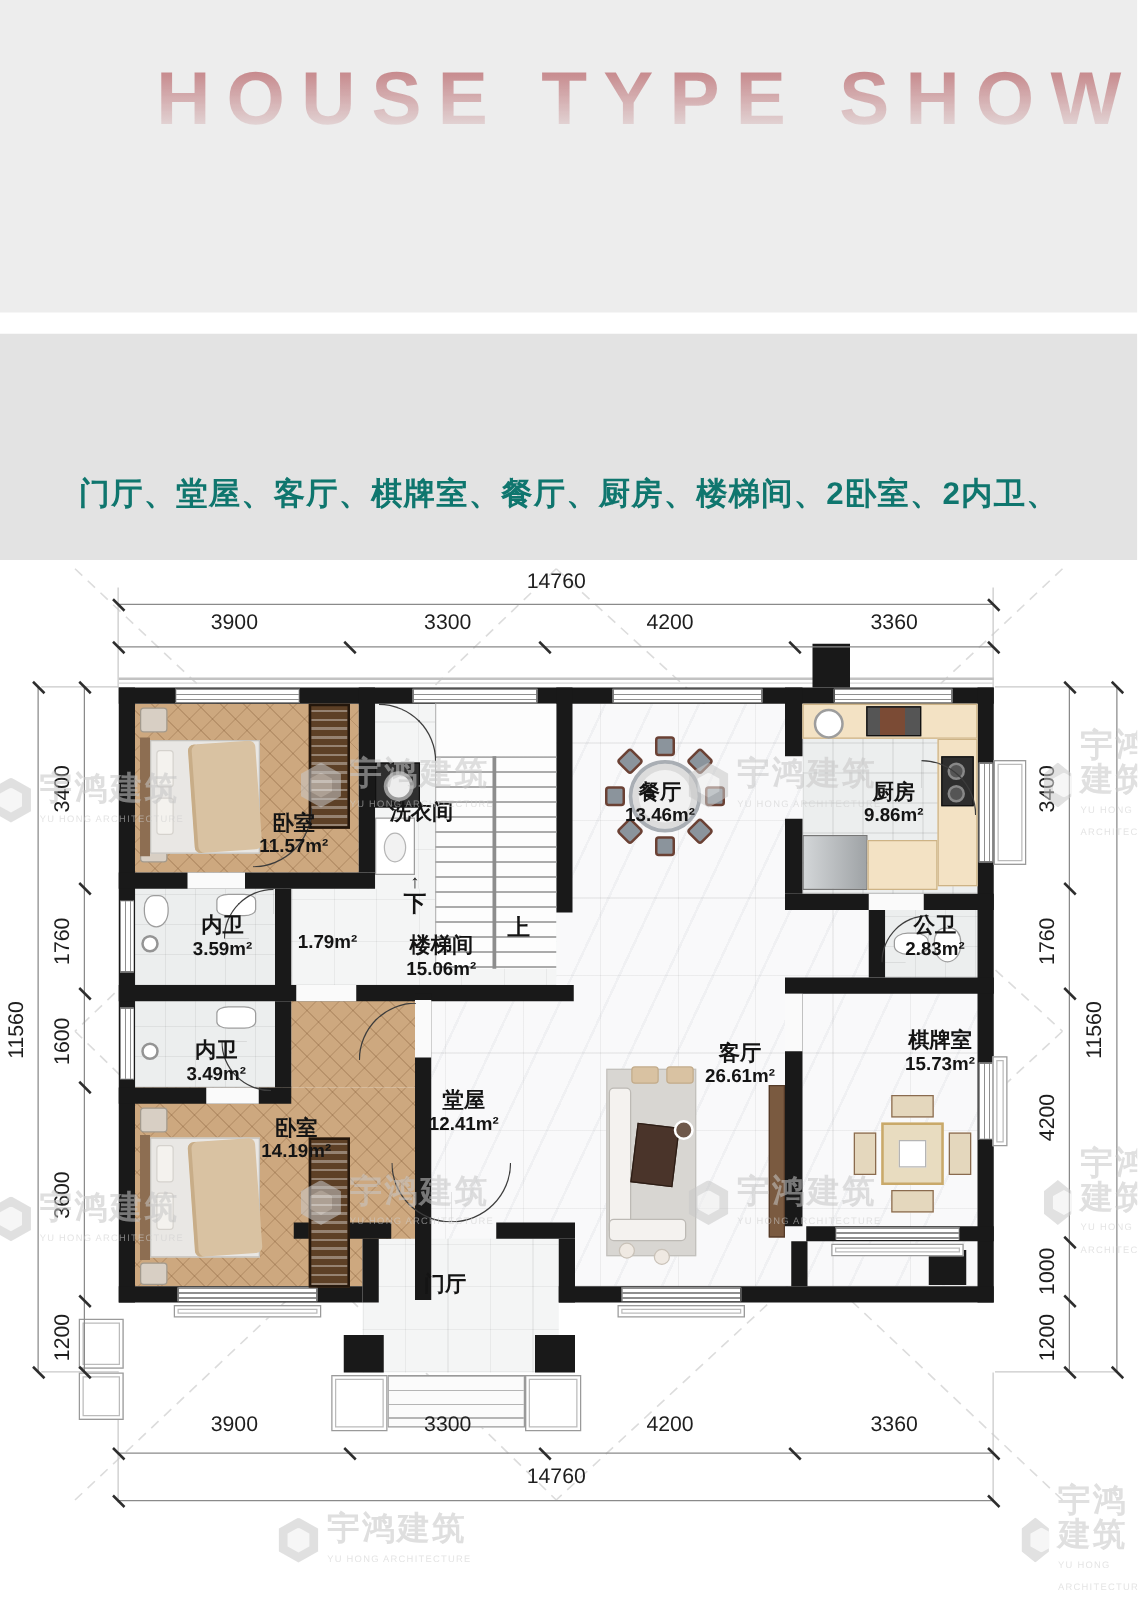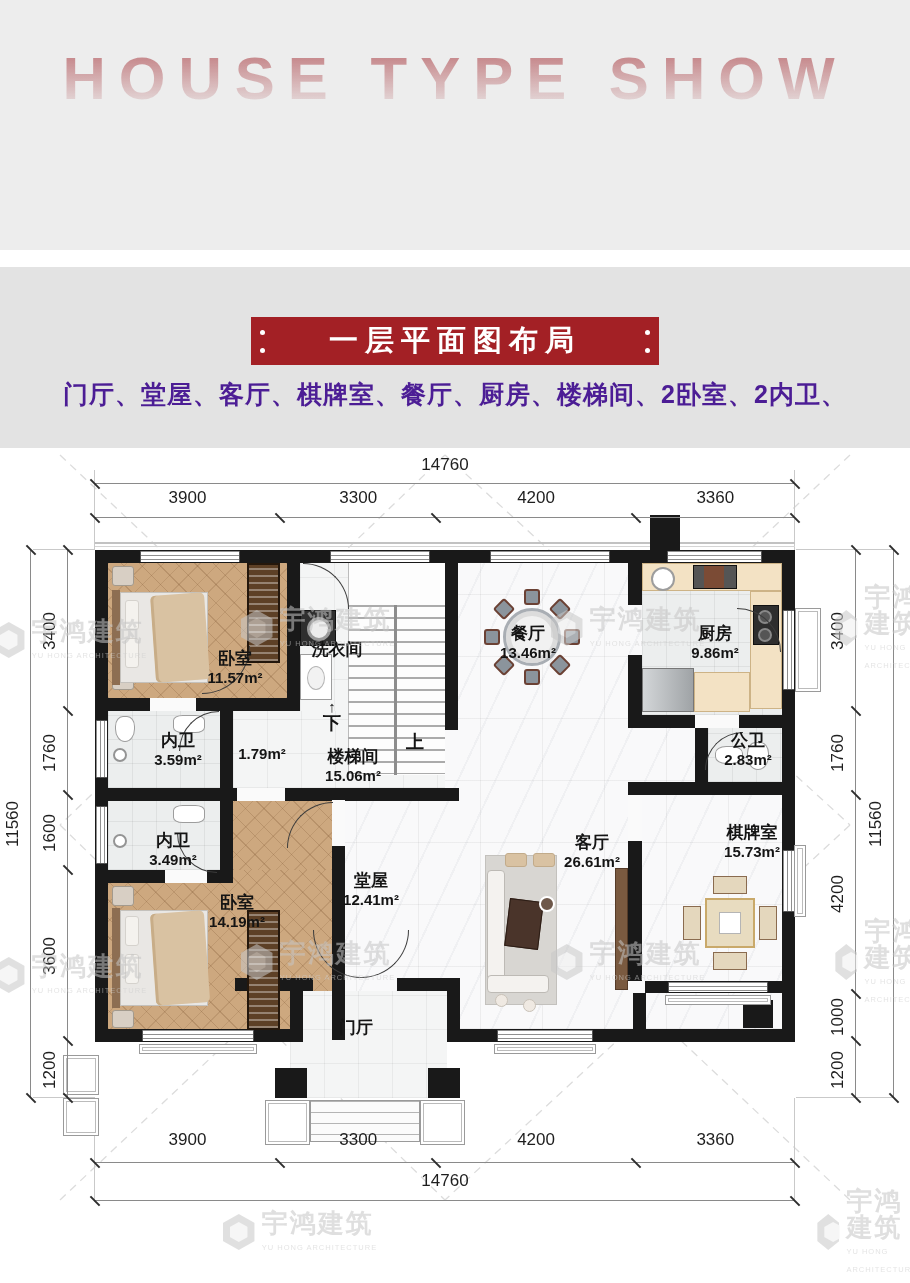--- a/index.html
+++ b/index.html
@@ -1,35 +1,35 @@
 <!DOCTYPE html>
 <html><head>
 <meta charset="utf-8">
 <style>
   html,body{margin:0;padding:0;background:#fff}
   .page{position:relative;width:910px;height:1283px;background:#fff;overflow:hidden;
         font-family:"Liberation Sans","DejaVu Sans",sans-serif;color:#141414}
   
   .band-top{position:absolute;left:0;top:0;width:100%;height:250px;background:#ededed}
   .band-mid{position:absolute;left:0;top:267px;width:100%;height:181px;background:#e3e3e3}
-  .ghost{position:absolute;left:0;top:44px;width:100%;text-align:center;font-size:60px;font-weight:800;
+  .ghost{position:absolute;left:0;top:44px;width:100%;text-align:right;font-size:60px;font-weight:800;
          letter-spacing:13px;background:linear-gradient(180deg,rgba(178,84,89,.8),rgba(205,185,185,.08));
          -webkit-background-clip:text;background-clip:text;color:transparent;white-space:nowrap}
   .main-title{position:absolute;left:0;top:74px;width:100%;text-align:center;font-size:62px;font-weight:800;
               color:#9c1b20;letter-spacing:4px;white-space:nowrap}
   .main-title .dia{font-size:24px;vertical-align:16px;padding:0 12px;font-weight:400}
   .subtitle{position:absolute;left:0;top:152px;width:100%;text-align:center;font-size:23px;font-weight:700;
             color:#a31f24;letter-spacing:3px}
   .eng{position:absolute;left:0;top:190px;width:100%;text-align:center;font-size:11.5px;font-weight:700;
        color:#bdbdbd;line-height:1.55;letter-spacing:.6px}
   
   .banner{position:absolute;left:251px;top:317px;width:408px;height:48px;background:#a32025;color:#fff;
           display:flex;align-items:center;justify-content:center;font-size:29px;font-weight:700;letter-spacing:7px}
   .banner .dot{position:absolute;width:5px;height:5px;border-radius:50%;background:#fff}
-  .desc{position:absolute;left:0;width:100%;text-align:center;font-size:25px;font-weight:800;color:#4c1d95;letter-spacing:1px}
+  .desc{position:absolute;left:0;width:100%;text-align:center;font-size:25px;font-weight:800;color:#0f766e;letter-spacing:1px}
   
   .plan{position:absolute;left:95px;top:550px;width:700px;height:645px;z-index:2}
   .plan>div{position:absolute;box-sizing:border-box}
   .wall{background:#191919}
   .floor-marble{background:#f9f9fa;background-image:
       repeating-linear-gradient(0deg,rgba(0,0,0,.05) 0 1px,transparent 1px 62px),
       repeating-linear-gradient(90deg,rgba(0,0,0,.05) 0 1px,transparent 1px 62px),
       repeating-linear-gradient(115deg,rgba(175,180,190,.12) 0 2px,transparent 2px 34px)}
   .floor-wood{background:#cda87f;background-image:
       repeating-linear-gradient(45deg,rgba(110,70,35,.22) 0 1px,transparent 1px 13px),
@@ -85,27 +85,20 @@
       <line x1="850" y1="455" x2="60" y2="1200"></line>
       <line x1="445" y1="455" x2="60" y2="825"></line>
       <line x1="445" y1="455" x2="850" y2="825"></line>
       <line x1="60" y1="825" x2="445" y2="1200"></line>
       <line x1="850" y1="825" x2="445" y2="1200"></line>
     </g>
   </svg>
 
   <div class="ghost">HOUSE TYPE SHOW</div>
 
-  <div class="banner">
-    <span class="dot" style="left:9px;top:13px"></span>
-    <span class="dot" style="left:9px;top:31px"></span>
-    <span class="dot" style="right:9px;top:13px"></span>
-    <span class="dot" style="right:9px;top:31px"></span>
-    <span>一层平面图布局</span>
-  </div>
   <div class="desc" style="top:378px">门厅、堂屋、客厅、棋牌室、餐厅、厨房、楼梯间、2卧室、2内卫、</div>
 
   <div class="plan" id="plan">
       <div class="floor-marble" style="position: absolute; left: 13px; top: 13px; width: 674px; height: 466px; box-sizing: border-box;"></div>
       <div class="floor-wood" style="position: absolute; left: 13px; top: 13px; width: 179px; height: 135px; box-sizing: border-box;"></div>
       <div class="floor-lite" style="position: absolute; left: 205px; top: 13px; width: 145px; height: 219px; box-sizing: border-box;"></div>
       <div class="floor-tile" style="position: absolute; left: 547px; top: 13px; width: 140px; height: 152px; box-sizing: border-box;"></div>
       <div class="floor-tile" style="position: absolute; left: 13px; top: 161px; width: 112px; height: 77px; box-sizing: border-box;"></div>
       <div class="floor-lite" style="position: absolute; left: 138px; top: 161px; width: 212px; height: 77px; box-sizing: border-box;"></div>
       <div class="floor-tile" style="position: absolute; left: 13px; top: 251px; width: 112px; height: 69px; box-sizing: border-box;"></div>

